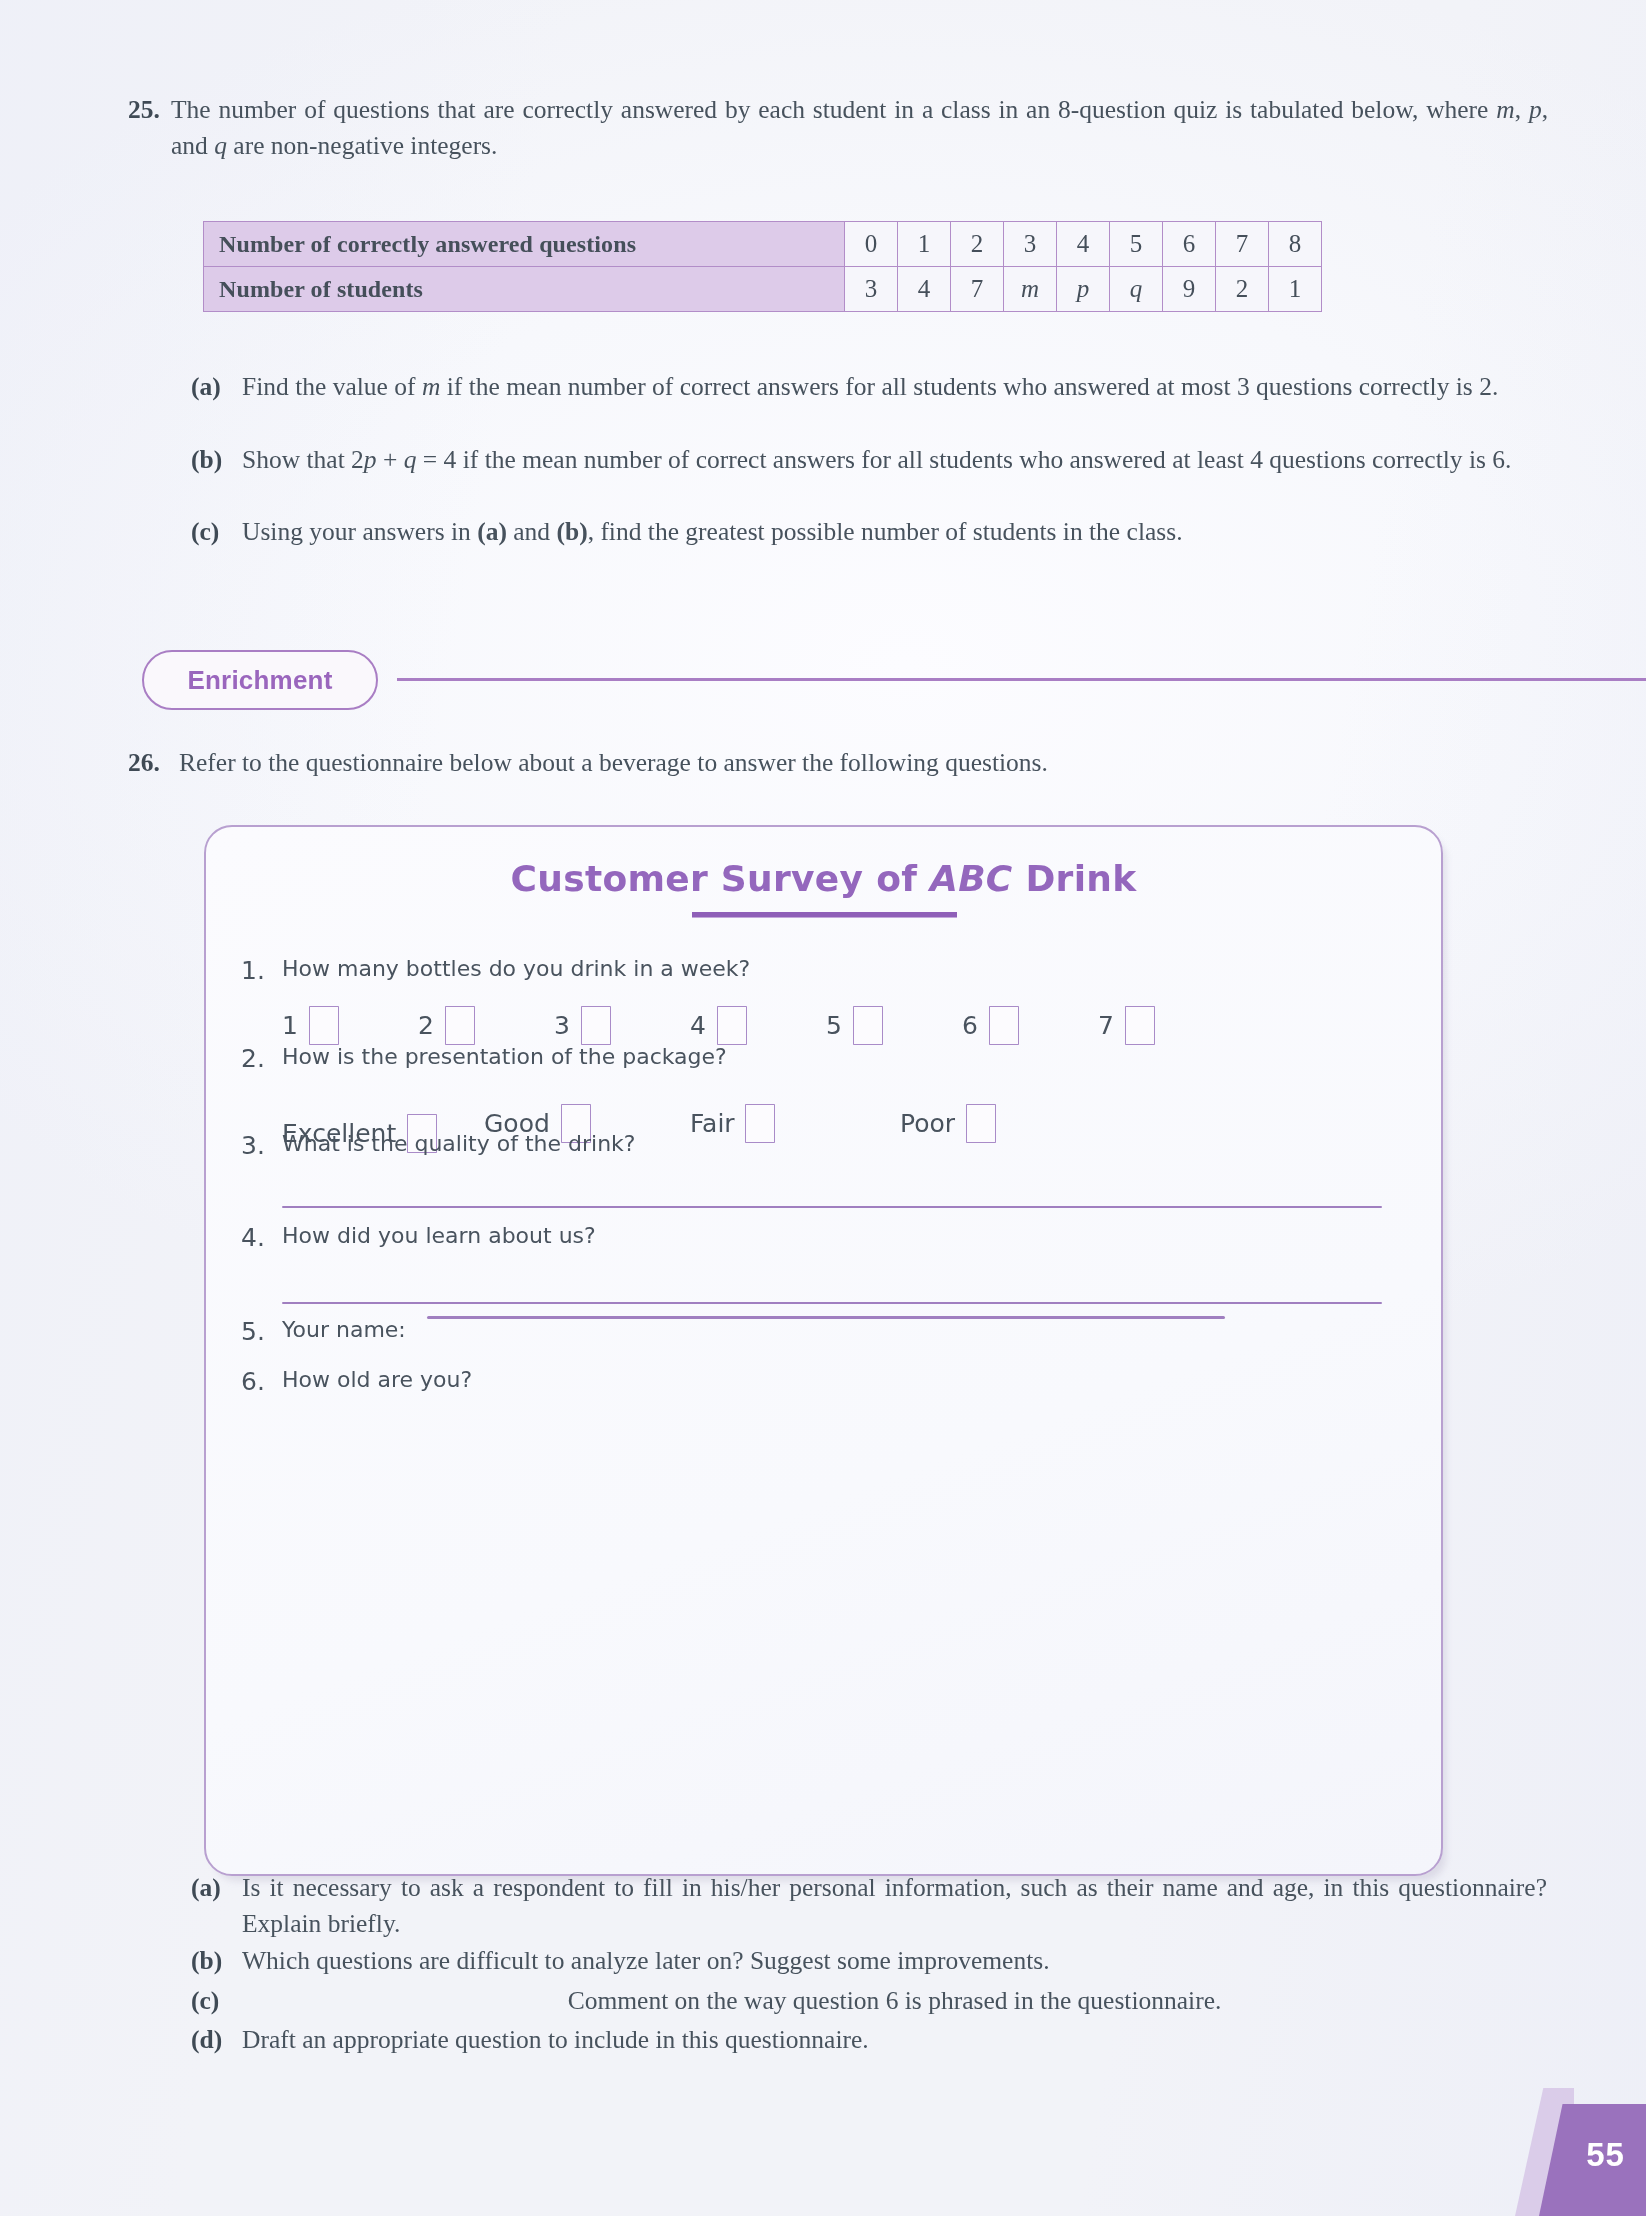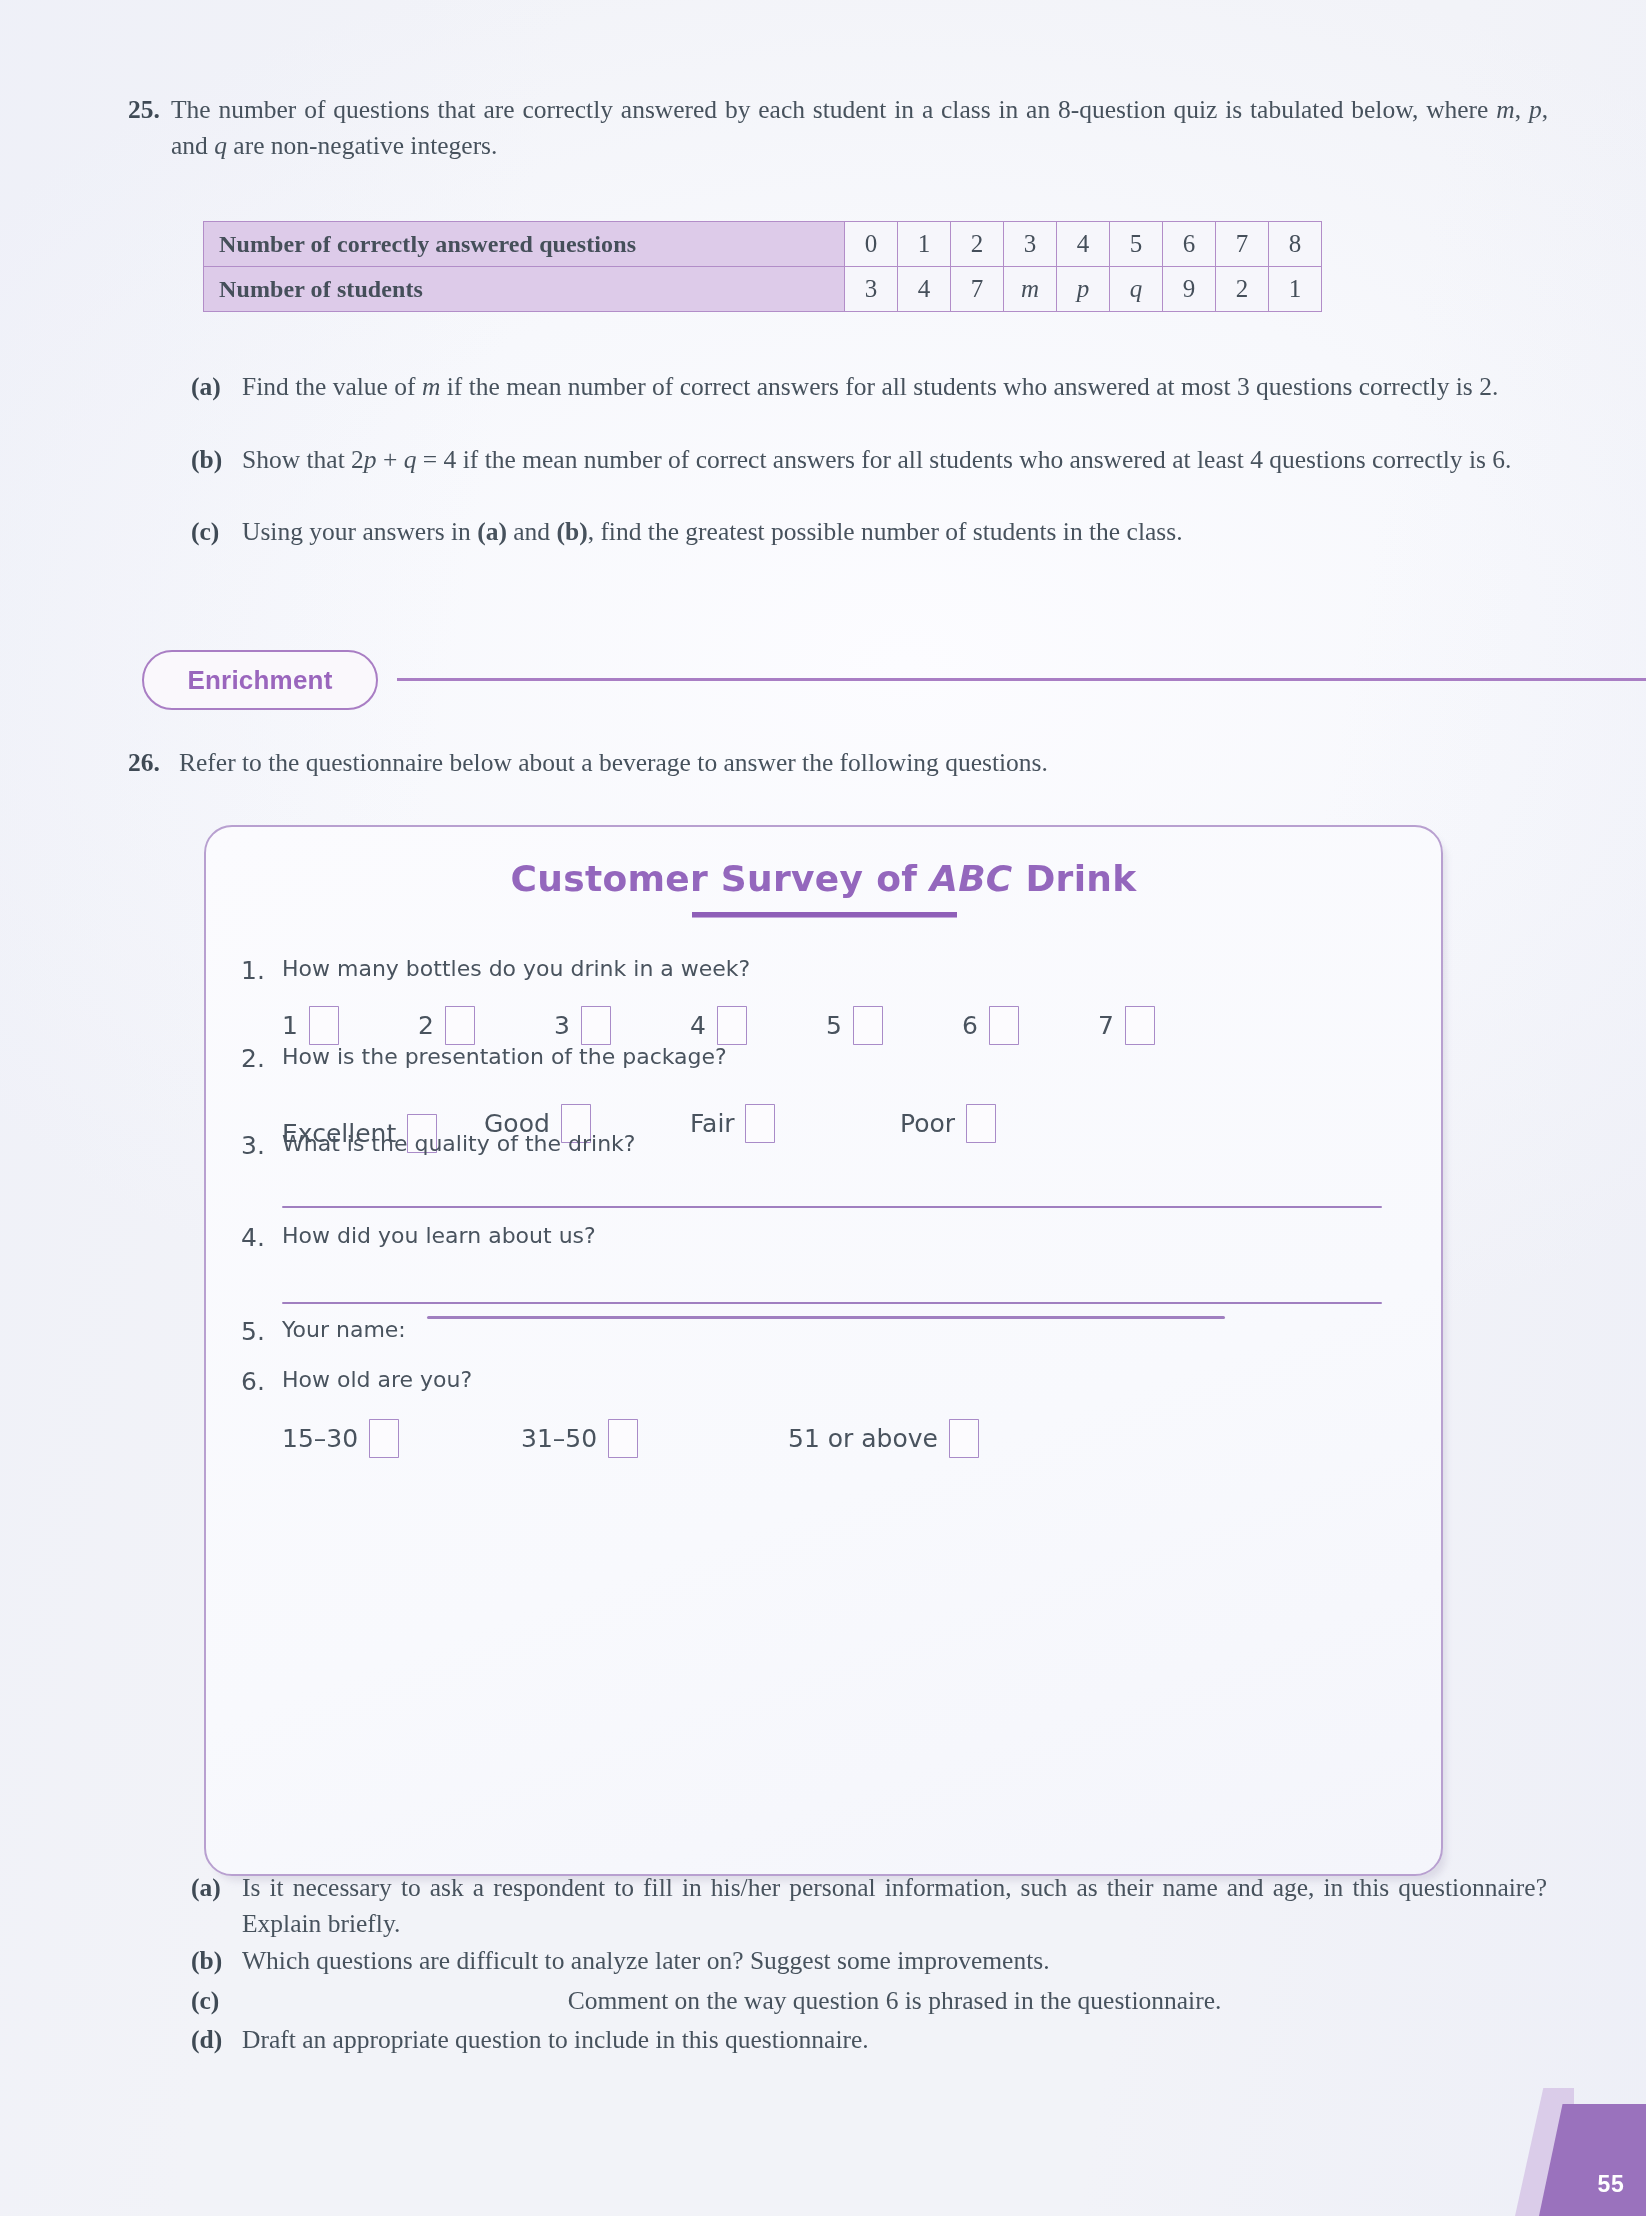--- a/index.html
+++ b/index.html
@@ -235,24 +235,24 @@
     bottom: 0;
     width: 59px;
     height: 128px;
     background: #d6c6e6;
     clip-path: polygon(48% 0%, 100% 0%, 100% 100%, 0% 100%);
     opacity: .85;
   }
   .corner-num {
     position: absolute;
     right: 21.4px;
-    bottom: 18px;
+    bottom: 42px;
     font-family: "Liberation Sans", sans-serif;
     font-weight: bold;
-    font-size: 23px;
+    font-size: 33px;
     color: #ffffff;
     letter-spacing: 0.8px;
   }
 </style>
 </head>
 <body>
 
 <div class="page"></div>
 
 <div class="content">
@@ -417,34 +417,20 @@
         <span class="sq-text">Your name:</span>
         <span class="inline-line" style="width:798px;"></span>
       </div>
     </div>
 
     <div class="sq" style="top:539px; width:1169px;">
       <div class="sq-head">
         <span class="sq-num">6.</span>
         <span class="sq-text">How old are you?</span>
       </div>
-      <div class="opt-row" style="margin-top:20px;">
-        <div class="opt" style="width:239px;">
-          <span class="opt-label">15–30</span>
-          <span class="cbox"></span>
-        </div>
-        <div class="opt" style="width:267px;">
-          <span class="opt-label">31–50</span>
-          <span class="cbox"></span>
-        </div>
-        <div class="opt" style="width:247px;">
-          <span class="opt-label">51 or above</span>
-          <span class="cbox"></span>
-        </div>
-      </div>
     </div>
 
   </div>
 
   <div class="q-block" style="left:191px; top:1870px; width:1356px;">
     <div class="q-num" style="font-weight:bold; width:51px; flex:0 0 51px;">(a)</div>
     <div class="q-body" style="width:1305px;">Is it necessary to ask a respondent to fill in his/her personal information, such as their name and age, in this questionnaire? Explain briefly.</div>
   </div>
 
   <div class="q-block" style="left:191px; top:1943px; width:1356px;">

